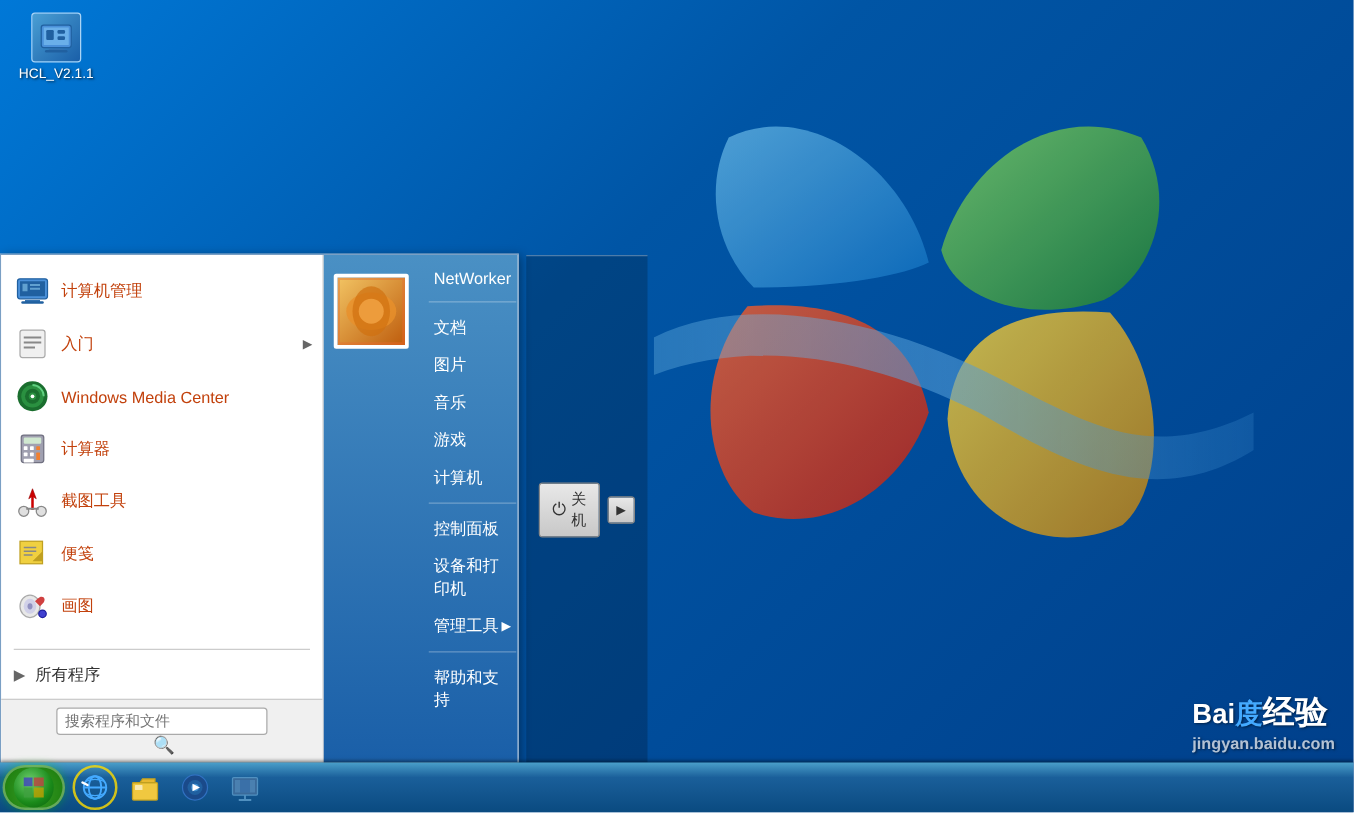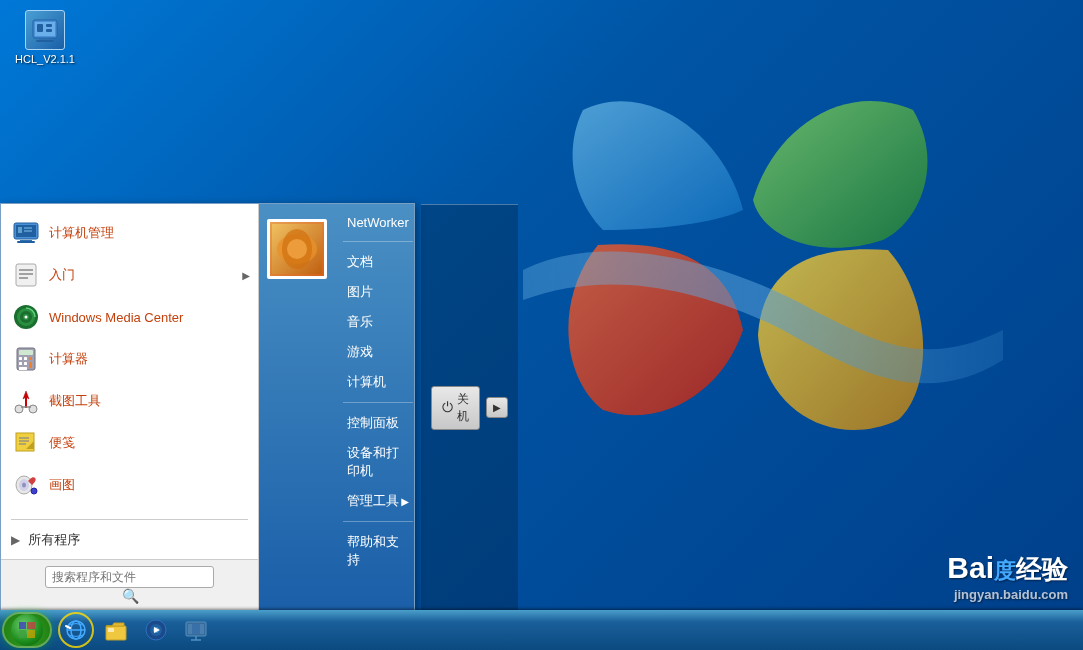--- a/index.html
+++ b/index.html
@@ -589,18 +589,18 @@
           <rect x="8" y="6" width="8" height="10" fill="#2a60a0" opacity="0.5"></rect>
           <line x1="12" y1="18" x2="12" y2="22" stroke="#5090c0" stroke-width="1.5"></line>
           <line x1="7" y1="22" x2="17" y2="22" stroke="#5090c0" stroke-width="1.5"></line>
         </svg>
       </div>
     </div>
   </div>
 
   <div class="baidu-watermark">
     <div class="baidu-line">
-      <span style="color:white; font-size:30px; font-weight:bold;">Bai</span><span style="color:#4af; font-size:22px;">度</span><span style="color:white; font-size:26px;">经验</span>
+      <span style="color:white; font-size:22px; font-weight:bold;">Bai</span><span style="color:#4af; font-size:22px;">度</span><span style="color:white; font-size:26px;">经验</span>
     </div>
     <span class="baidu-url">jingyan.baidu.com</span>
   </div>
 
 </div>
 
 </body></html>

